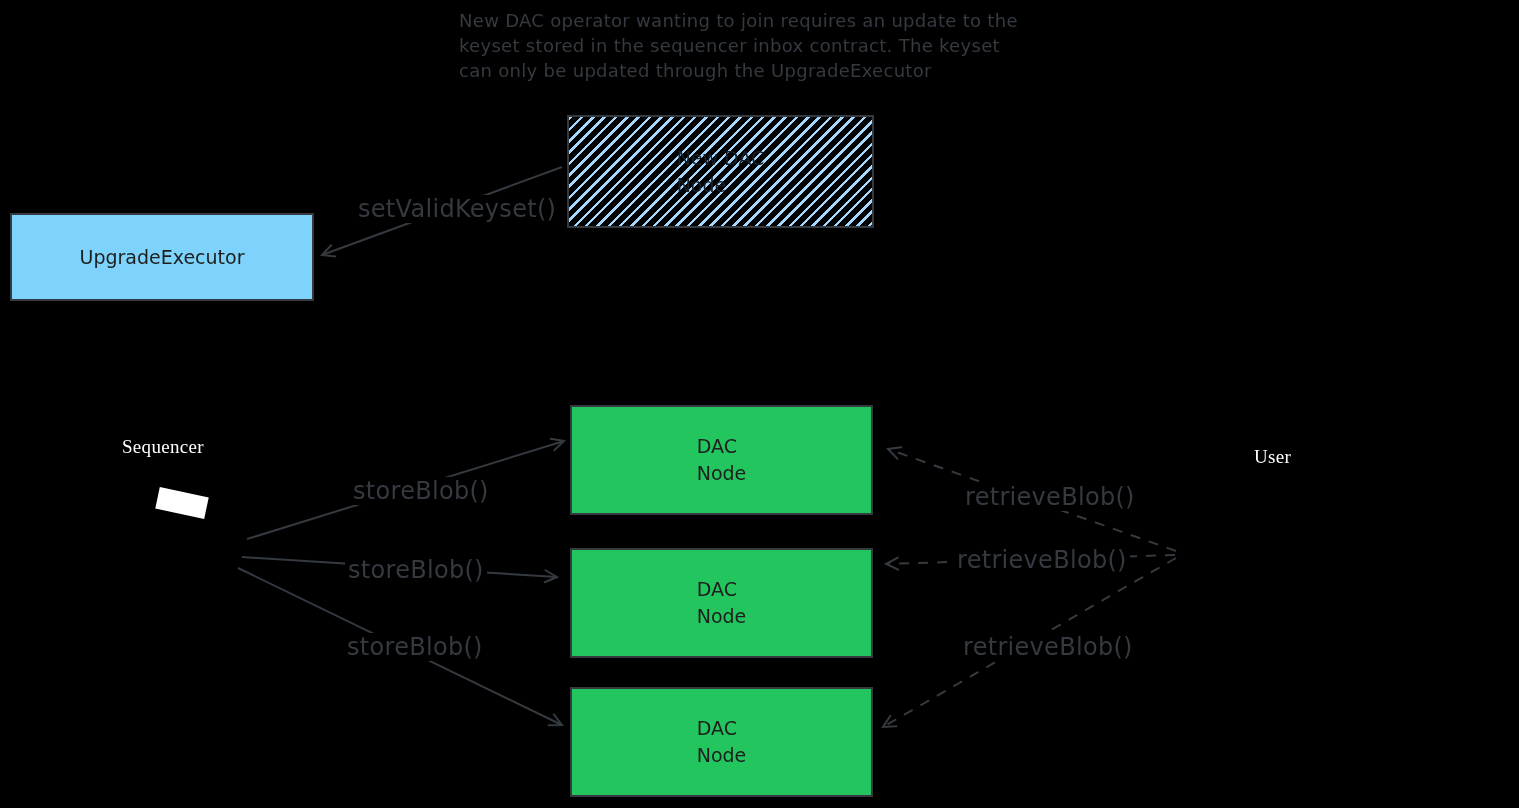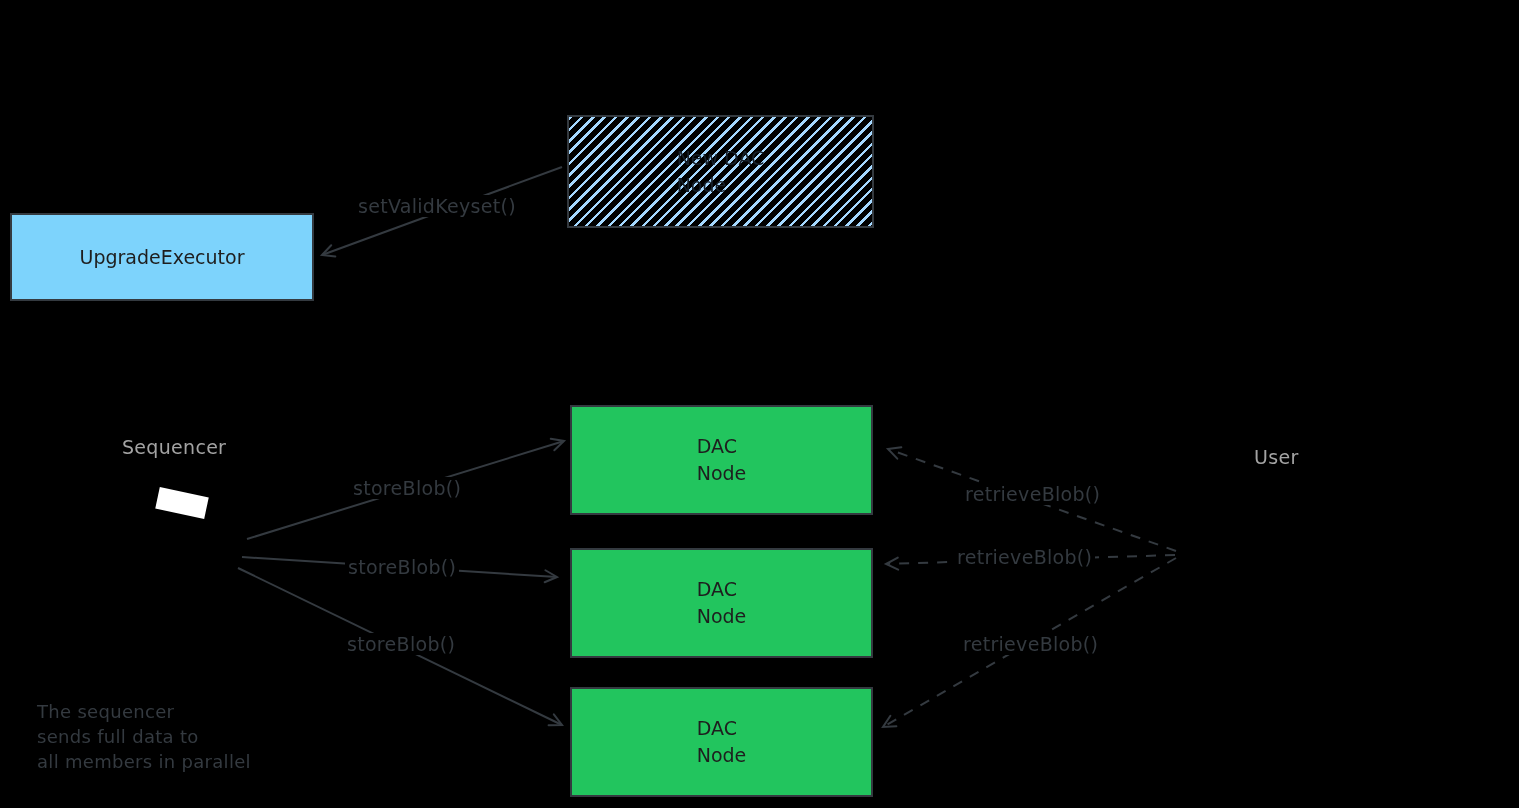--- a/index.html
+++ b/index.html
@@ -14,31 +14,32 @@
   .note{
     position:absolute;
     white-space:pre-line;
     font-size:18px;
     line-height:25px;
     letter-spacing:.3px;
     color:#343a40;
   }
   .edge-label{
     position:absolute;
-    font-size:19px;
+    font-size:24px;
     letter-spacing:.3px;
     color:#343a40;
     background:#000;
     padding:0 3px;
   }
   .free-label{
     position:absolute;
     font-size:19px;
     letter-spacing:.3px;
-    color:#a3a3a3;
+    color:#ffffff;
+    font-family:Liberation Serif, serif;
   }
   .box{
     position:absolute;
     box-sizing:border-box;
     border:2px solid #343a40;
     display:flex;
     align-items:center;
     justify-content:center;
     text-align:left;
     font-size:19px;
@@ -96,25 +97,25 @@
 
     <line x1="247" y1="539" x2="564" y2="441" marker-end="url(#ah)"></line>
     <line x1="242" y1="557" x2="557" y2="577" marker-end="url(#ah)"></line>
     <line x1="238" y1="568" x2="562" y2="725" marker-end="url(#ah)"></line>
 
     <line class="dashed" x1="1176" y1="551" x2="888" y2="449" marker-end="url(#ah)"></line>
     <line class="dashed" x1="1175" y1="555" x2="886" y2="564" marker-end="url(#ah)"></line>
     <line class="dashed" x1="1176" y1="558" x2="883" y2="727" marker-end="url(#ah)"></line>
   </svg>
 
+  <div class="note" style="left:459px;top:8px;">New DAC operator wanting to join requires an update to the
+keyset stored in the sequencer inbox contract. The keyset
+can only be updated through the UpgradeExecutor</div>
 
 
-  <div class="note" style="left:37px;top:699px;">The sequencer
-sends full data to
-all members in parallel</div>
 
   <div class="box" id="new-dac-node">New DAC
 Node</div>
 
   <div class="box" id="upgrade-executor">UpgradeExecutor</div>
 
   <div class="box dac-box" id="dac-box-0">DAC
 Node</div>
   <div class="box dac-box" id="dac-box-1">DAC
 Node</div>

